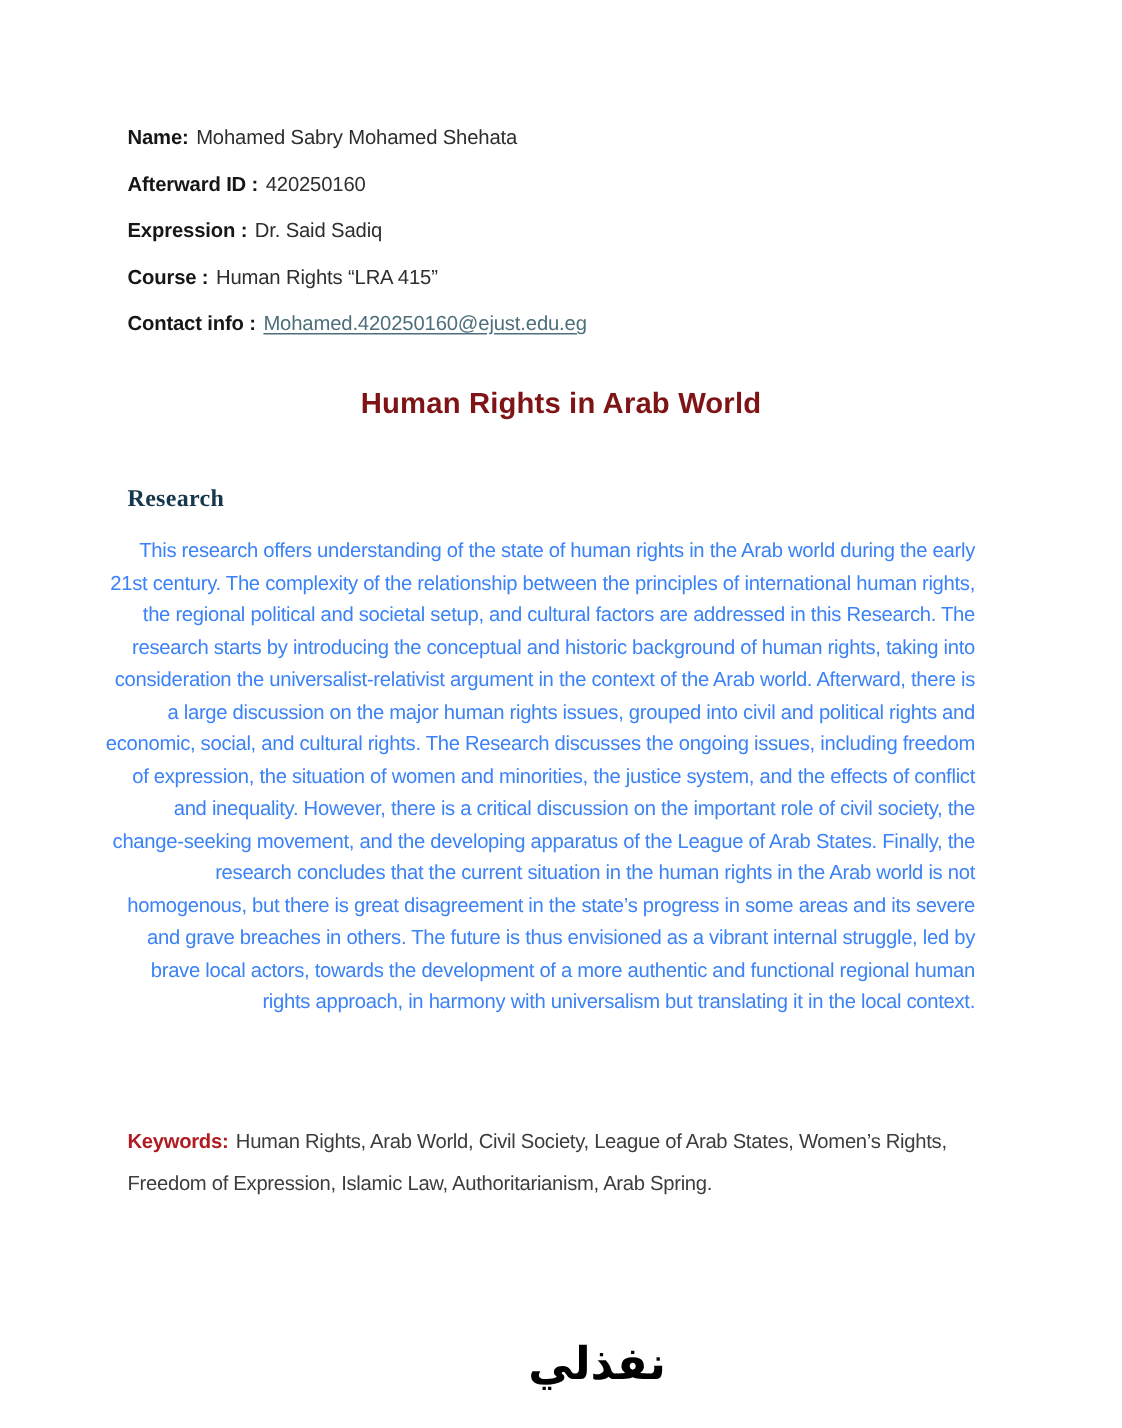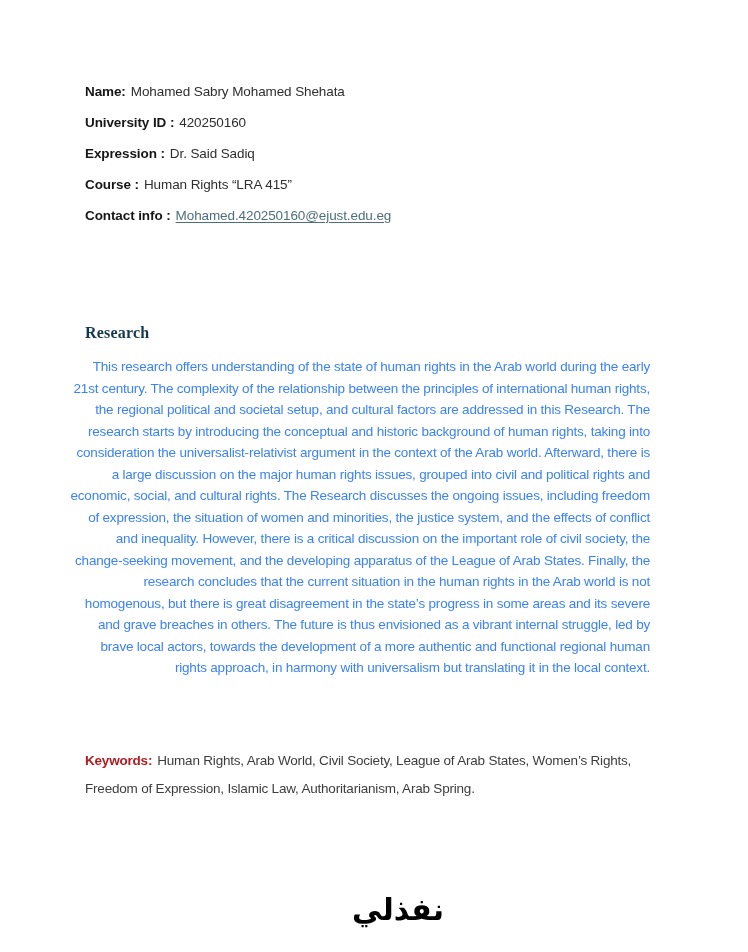--- a/index.html
+++ b/index.html
@@ -113,26 +113,27 @@
     margin-top: 34px;
   }
 </style>
 </head>
 <body>
 
 <div class="page">
 
   <div class="header-info">
     <p class="info-line"><span class="label">Name:</span><span class="value">Mohamed Sabry Mohamed Shehata</span></p>
-    <p class="info-line"><span class="label">University ID :</span><span class="value">420250160</span></p>
+    <p class="info-line"><span class="label">Afterward ID :</span><span class="value">420250160</span></p>
     <p class="info-line"><span class="label">Expression :</span><span class="value">Dr. Said Sadiq</span></p>
     <p class="info-line"><span class="label">Course :</span><span class="value">Human Rights “LRA 415”</span></p>
     <p class="info-line"><span class="label">Contact info :</span><a class="email-link">Mohamed.420250160@ejust.edu.eg</a></p>
   </div>
 
+  <h1 class="title">Human Rights in Arab World</h1>
 
   <h2 class="abstract-heading">Research</h2>
 
   <p class="abstract-body">This research offers understanding of the state of human rights in the Arab world during the early 21st century. The complexity of the relationship between the principles of international human rights, the regional political and societal setup, and cultural factors are addressed in this Research. The research starts by introducing the conceptual and historic background of human rights, taking into consideration the universalist-relativist argument in the context of the Arab world. Afterward, there is a large discussion on the major human rights issues, grouped into civil and political rights and economic, social, and cultural rights. The Research discusses the ongoing issues, including freedom of expression, the situation of women and minorities, the justice system, and the effects of conflict and inequality. However, there is a critical discussion on the important role of civil society, the change-seeking movement, and the developing apparatus of the League of Arab States. Finally, the research concludes that the current situation in the human rights in the Arab world is not homogenous, but there is great disagreement in the state’s progress in some areas and its severe and grave breaches in others. The future is thus envisioned as a vibrant internal struggle, led by brave local actors, towards the development of a more authentic and functional regional human rights approach, in harmony with universalism but translating it in the local context.</p>
 
   <p class="keywords"><span class="kw-label">Keywords:</span><span class="kw-text">Human Rights, Arab World, Civil Society, League of Arab States, Women’s Rights, Freedom of Expression, Islamic Law, Authoritarianism, Arab Spring.</span></p>
 
   <div class="watermark">
     <div class="wm-arabic">نفذلي</div>
     <div class="wm-latin">nafezly.com</div>

